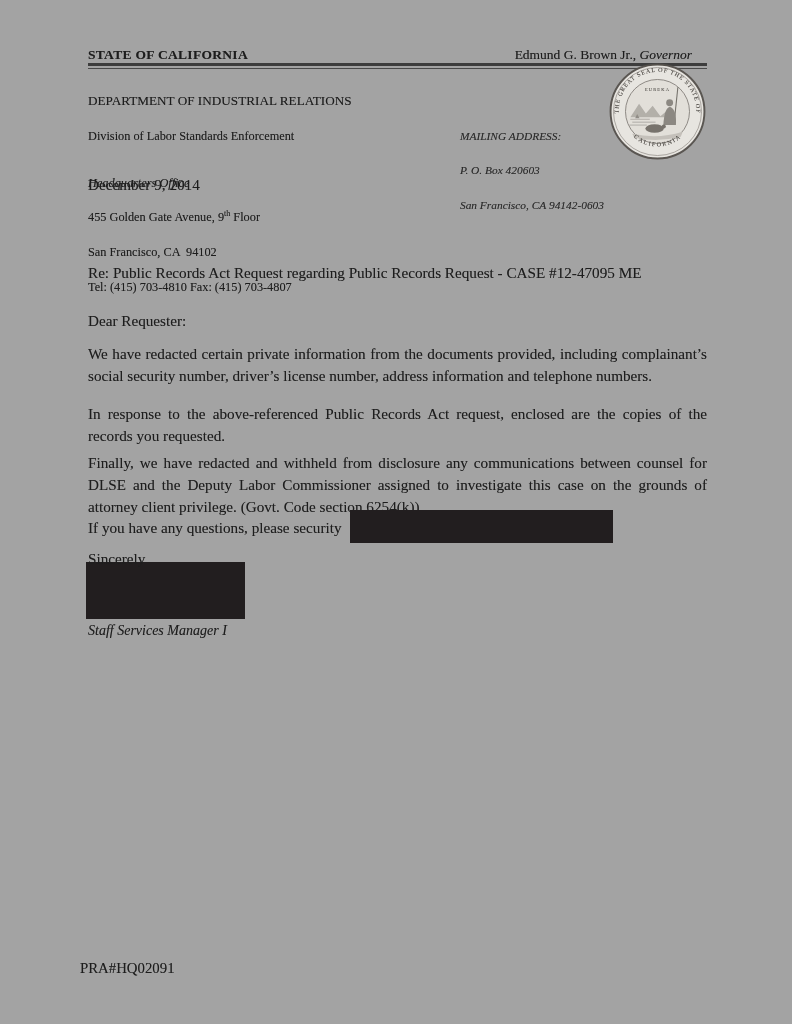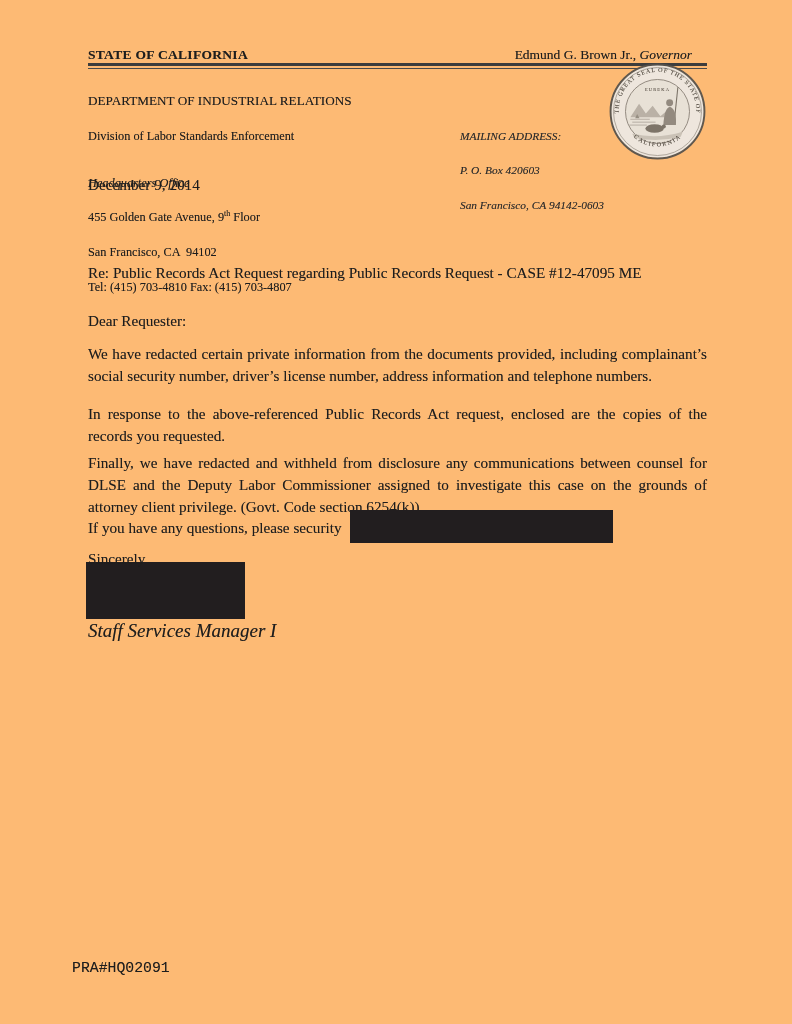--- a/index.html
+++ b/index.html
@@ -2,21 +2,21 @@
 <html><head>
 <meta charset="utf-8">
 <style>
   html, body { margin: 0; padding: 0; background: #ffffff; }
   .page {
     position: relative;
     width: 792px;
     height: 1024px;
     box-sizing: border-box;
     padding: 48px 85px 0 88px;
-    background: #fdba74;
+    background: #a3a3a3;
     font-family: "Liberation Serif", serif;
     color: #1d1d1d;
     overflow: hidden;
     text-shadow: 0 0 0.45px rgba(45,45,45,0.45);
   }
 
   
   .header-top {
     display: flex;
     justify-content: space-between;
@@ -82,28 +82,27 @@
     vertical-align: -10px;
     margin-left: 9px;
   }
   .closing { margin-top: 8px !important; line-height: 16px; }
   .redaction-signature {
     width: 159px;
     height: 57px;
     margin-top: -5px;
     margin-left: -2px;
   }
-  .signer-title { margin-top: 4px !important; font-style: italic; font-size: 19px; line-height: 16px; }
+  .signer-title { margin-top: 4px !important; font-style: italic; font-size: 14px; line-height: 16px; }
 
   .footer-ref {
     position: absolute;
-    left: 72px;
+    left: 80px;
     top: 960px;
     font-size: 14.8px;
-    font-family: Liberation Mono, monospace;
   }
 </style>
 </head>
 <body>
 
 <div class="page">
 
   <div>
     <div class="header-top">
       <span class="state-title">STATE OF CALIFORNIA</span>

